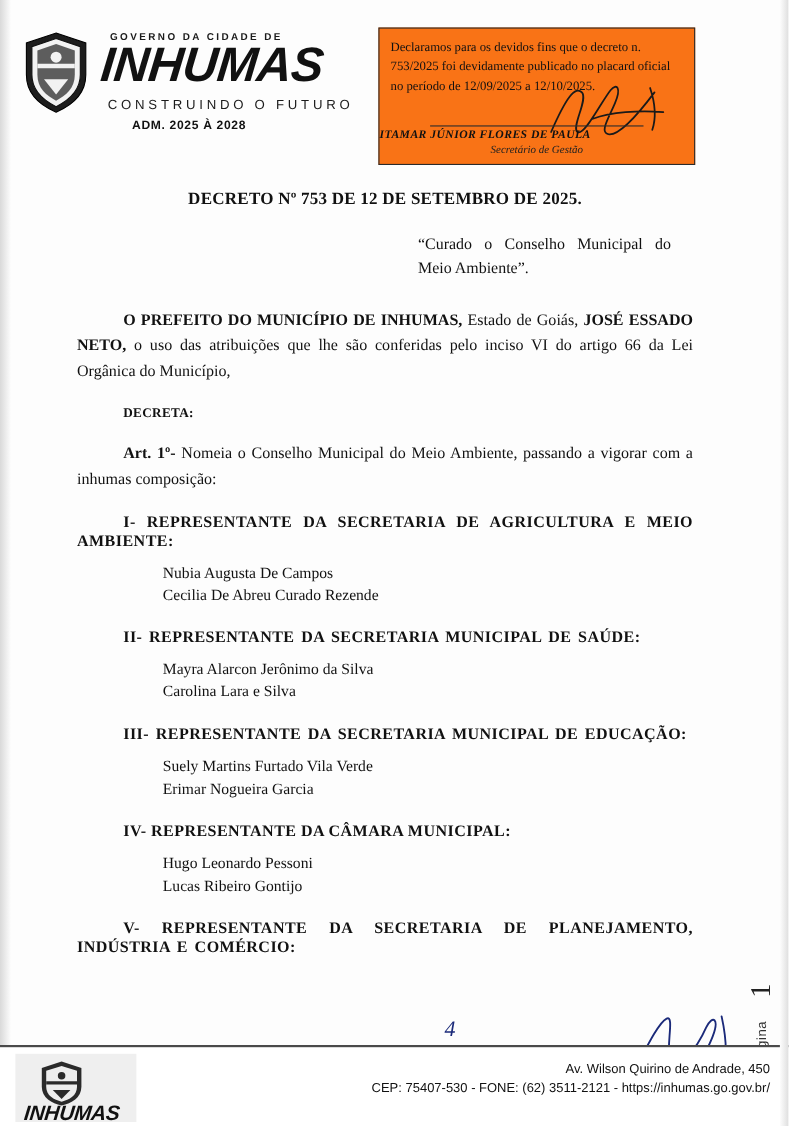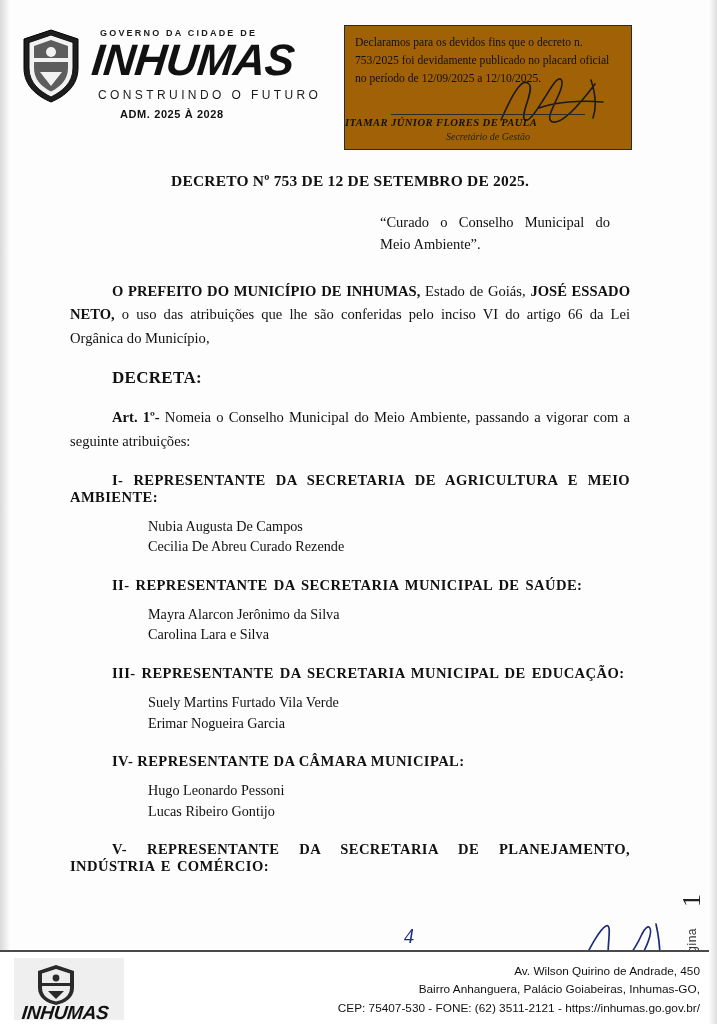--- a/index.html
+++ b/index.html
@@ -105,21 +105,21 @@
   }
 
   
   .stamp {
     position: absolute;
     left: 344px;
     top: 25px;
     width: 286px;
     height: 123px;
     border: 1.6px solid #2b2b2b;
-    background: #a16207;
+    background: #f97316;
     font-family: "Liberation Serif", serif;
   }
   .stamp-text {
     position: absolute;
     left: 10px;
     top: 8px;
     right: 8px;
     font-size: 11.6px;
     line-height: 1.55;
     color: #111;
@@ -185,21 +185,21 @@
   }
   p.par {
     font-size: 14.6px;
     line-height: 1.62;
     text-align: justify;
     margin: 0 0 18px 0;
     text-indent: 42px;
   }
   p.par b { font-weight: 700; }
   .decreta {
-    font-size: 17px;
+    font-size: 12px;
     font-weight: 700;
     margin: 0 0 18px 42px;
     letter-spacing: 0.3px;
   }
   .sec-head {
     font-size: 14.6px;
     font-weight: 700;
     letter-spacing: 0.4px;
     text-align: justify;
     text-indent: 42px;
@@ -351,21 +351,21 @@
 
     <div class="ementa">“Curado o Conselho Municipal do Meio Ambiente”.</div>
 
     <p class="par">
       <b>O PREFEITO DO MUNICÍPIO DE INHUMAS,</b><span> Estado de Goiás, </span><b>JOSÉ ESSADO NETO,</b><span> o uso das atribuições que lhe são conferidas pelo inciso VI do artigo 66 da Lei Orgânica do Município,</span>
     </p>
 
     <div class="decreta">DECRETA:</div>
 
     <p class="par">
-      <b>Art. 1º-</b><span> Nomeia o Conselho Municipal do Meio Ambiente, passando a vigorar com a seguinte atribuições:</span>
+      <b>Art. 1º-</b><span> Nomeia o Conselho Municipal do Meio Ambiente, passando a vigorar com a inhumas composição:</span>
     </p>
 
     <div class="sec-head">I- REPRESENTANTE DA SECRETARIA DE AGRICULTURA E MEIO AMBIENTE:</div>
     <div class="names">
       <div>Nubia Augusta De Campos</div>
       <div>Cecilia De Abreu Curado Rezende</div>
     </div>
 
     <div class="sec-head">II- REPRESENTANTE DA SECRETARIA MUNICIPAL DE SAÚDE:</div>
     <div class="names">
@@ -412,18 +412,17 @@
           <path d="M20 5 L34 9.5 L34 24 C34 32 27 36 20 37.5 C13 36 6 32 6 24 L6 9.5 Z" fill="#ededed"></path>
           <path d="M6 19 L34 19 L34 22 L6 22 Z" fill="#2a2a2a"></path>
           <circle cx="20" cy="14" r="3.4" fill="#2a2a2a"></circle>
           <path d="M12 27 L28 27 L20 35 Z" fill="#2a2a2a"></path>
         </svg>
       </div>
       <div class="footer-city">INHUMAS</div>
     </div>
     <div class="footer-addr">
       <div>Av. Wilson Quirino de Andrade, 450</div>
-      <div>Bairro Anhanguera, Palácio Goiabeiras, Inhumas-GO,</div>
       <div>CEP: 75407-530 - FONE: (62) 3511-2121 - https://inhumas.go.gov.br/</div>
     </div>
   </div>
 
 </div>
 
 </body></html>

